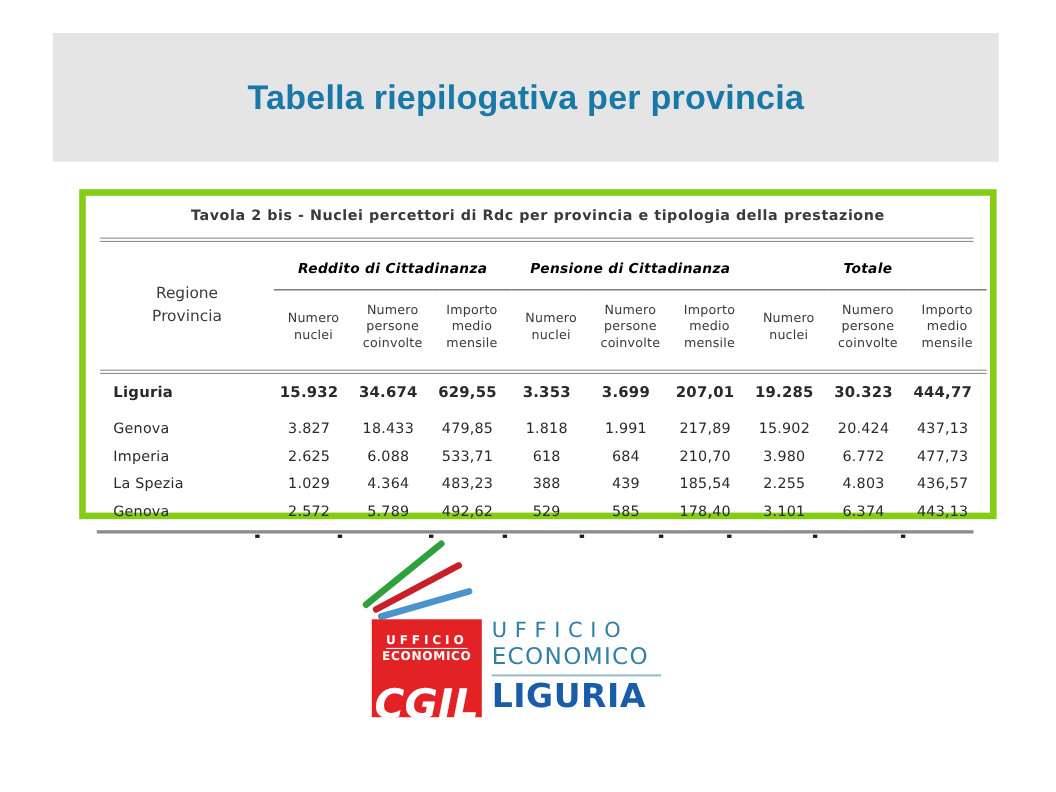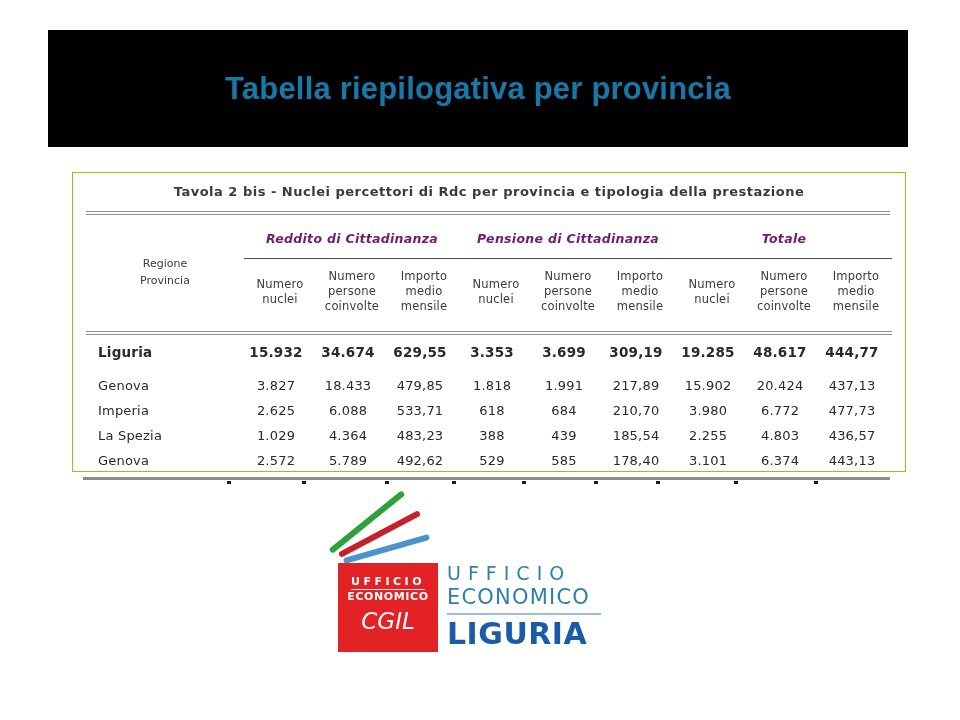--- a/index.html
+++ b/index.html
@@ -1,38 +1,38 @@
 <!DOCTYPE html>
 <html><head>
 <meta charset="utf-8">
 <style>
   html,body{margin:0;padding:0;}
   body{width:960px;height:720px;background:#fff;font-family:"DejaVu Sans",sans-serif;}
   .slide{position:relative;width:960px;height:720px;background:#ffffff;overflow:hidden;}
 
   
-  .banner{position:absolute;left:48px;top:30px;width:860px;height:117px;background:#000000;
+  .banner{position:absolute;left:48px;top:30px;width:860px;height:117px;background:#e5e5e5;
           display:flex;flex-direction:column;justify-content:center;align-items:center;}
   .banner-line{color:#1878A8;font-family:"Liberation Sans","DejaVu Sans",sans-serif;
                font-weight:bold;font-size:31px;line-height:46px;letter-spacing:0.2px;text-align:center;}
 
   
   .card{position:absolute;left:72px;top:172px;width:834px;height:300px;background:#fff;
-        border:1px solid #84cc16;box-sizing:border-box;}
+        border:6px solid #84cc16;box-sizing:border-box;}
   .tbl-title{padding-top:11px;text-align:center;font-size:13px;font-weight:bold;color:#3a3a3a;letter-spacing:0.5px;}
   .rule{margin-left:13px;margin-right:15px;}
   .dline{height:2px;border-top:1px solid #8e8e8e;border-bottom:1px solid #8e8e8e;background:#fff;}
   .dline.top{margin-top:12px;}
 
   table.data{border-collapse:collapse;margin-left:13px;margin-right:15px;width:806px;table-layout:fixed;color:#2a2a2a;}
   col.c-first{width:158px;}
   col.c-num{width:72px;}
-  th.rowhead{white-space:pre-line;font-weight:400;font-size:11px;color:#3c3c3c;
+  th.rowhead{white-space:pre-line;font-weight:400;font-size:14px;color:#3c3c3c;
              text-align:center;vertical-align:middle;line-height:1.5;}
-  th.group{font-style:italic;font-weight:bold;font-size:12.5px;color:#701a75;text-align:center;
+  th.group{font-style:italic;font-weight:bold;font-size:12.5px;color:#000000;text-align:center;
            padding:16px 0 12px;border-bottom:1.5px solid #4a4a4a;letter-spacing:0.3px;}
   th.sub{font-weight:400;font-size:11.5px;color:#3a3a3a;text-align:center;vertical-align:middle;
          padding:10px 2px 16px;line-height:1.32;letter-spacing:0.2px;}
   td.dividercell{padding:0;}
   tbody td{font-size:13px;text-align:center;padding:5px 8px 5px 0;letter-spacing:0.2px;}
   tbody td.lbl{text-align:left;padding-left:12px;}
   tr.total td{font-weight:bold;font-size:13.5px;padding-top:9px;padding-bottom:10px;}
   tr.firstprov td{padding-top:8px;margin-top:16px;}
   .thick{margin-top:4px;margin-left:10px;margin-right:15px;border-top:3px solid #8c8c8c;position:relative;height:6px;}
   .dot{position:absolute;top:1px;width:4px;height:3px;background:#1c1c1c;}
@@ -41,21 +41,21 @@
   .logo{position:absolute;left:320px;top:485px;width:340px;height:195px;}
   .stripe{position:absolute;height:6px;border-radius:3px;}
   .stripe.green{width:94px;left:0px;top:34px;background:#2FA13B;transform:rotate(-39deg);}
   .stripe.red{width:91px;left:14px;top:46px;background:#C8202A;transform:rotate(-28deg);}
   .stripe.blue{width:89px;left:22px;top:61px;background:#4A93CC;transform:rotate(-16deg);}
   .badge{position:absolute;left:18px;top:78px;width:100px;height:89px;background:#E32226;
          color:#fff;text-align:center;box-sizing:border-box;padding-top:7px;}
   .badge-l1{display:inline-block;font-size:11px;font-weight:bold;letter-spacing:3.5px;
             border-bottom:1px solid #fff;padding-bottom:1px;line-height:1.2;}
   .badge-l2{font-size:11px;font-weight:bold;letter-spacing:0.6px;line-height:1.3;}
-  .badge-cgil{font-size:23px;font-weight:normal;font-style:italic;line-height:1.0;margin-top:6px;letter-spacing:0px;}
+  .badge-cgil{font-size:37px;font-weight:bold;font-style:italic;line-height:1.0;margin-top:18px;letter-spacing:0px;}
   .wordmark{position:absolute;left:127px;top:78px;}
   .wm-l1{font-size:19px;letter-spacing:7px;color:#2E80A8;line-height:1.1;}
   .wm-l2{font-size:21px;letter-spacing:1.2px;color:#2E80A8;line-height:1.25;}
   .wm-rule{width:154px;height:2px;background:#9DBFD4;margin:3px 0 3px;}
   .wm-region{font-size:30px;font-weight:bold;color:#1A5CA8;letter-spacing:0.5px;line-height:1.05;}
 </style>
 </head>
 <body>
 
 <div class="slide">
@@ -107,23 +107,23 @@
               <div class="dline"></div>
             </td>
         </tr>
         <tr class="total">
           <td class="lbl">Liguria</td>
           <td>15.932</td>
           <td>34.674</td>
           <td>629,55</td>
           <td>3.353</td>
           <td>3.699</td>
-          <td>309,19</td>
+          <td>207,01</td>
           <td>19.285</td>
-          <td>48.617</td>
+          <td>30.323</td>
           <td>444,77</td>
         </tr>
         <tr class="firstprov">
           <td class="lbl">Genova</td>
           <td>3.827</td>
           <td>18.433</td>
           <td>479,85</td>
           <td>1.818</td>
           <td>1.991</td>
           <td>217,89</td>

